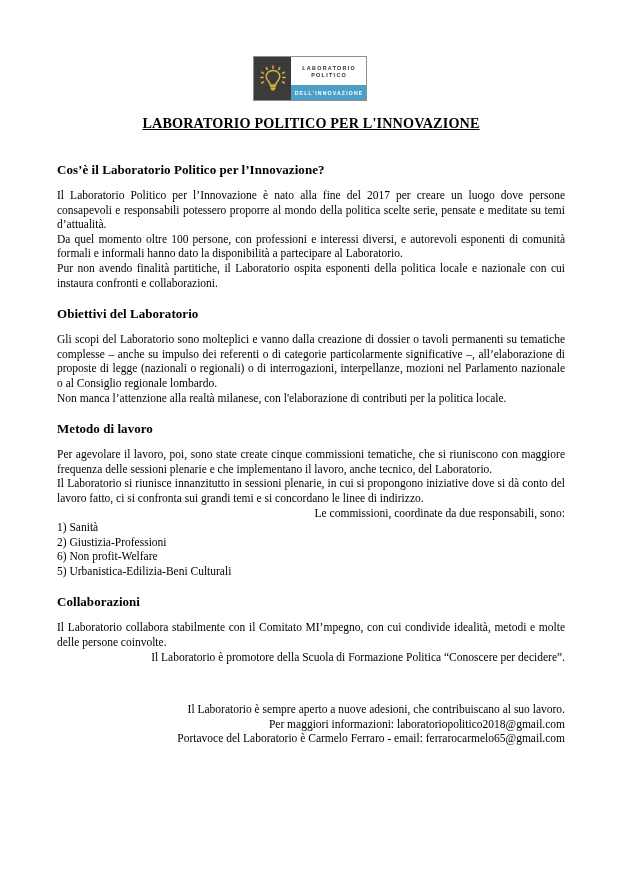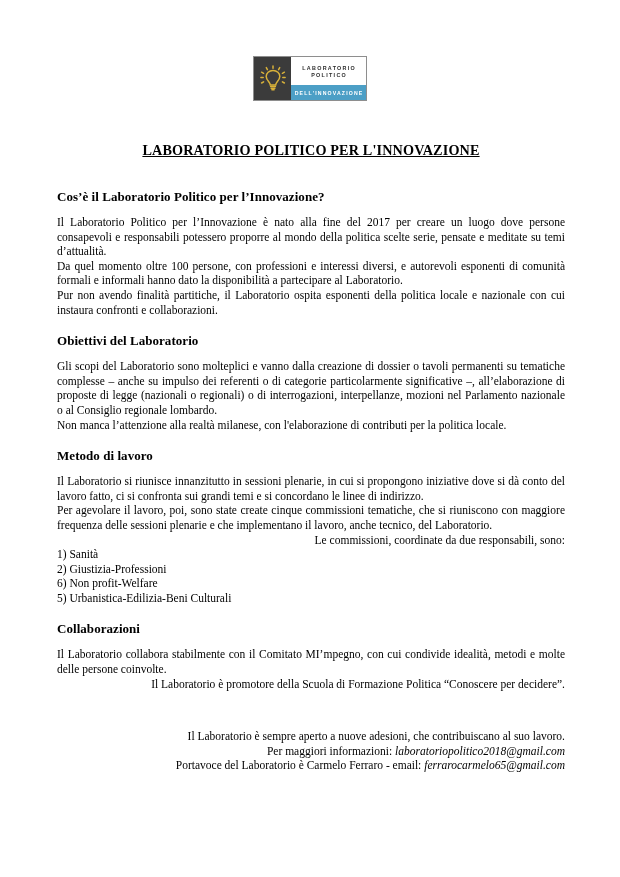--- a/index.html
+++ b/index.html
@@ -84,21 +84,21 @@
     font-size: 5.2px;
     font-weight: bold;
     letter-spacing: 1.15px;
     color: #ffffff;
     text-indent: 1.15px;
   }
 
   
   .doc {
     position: absolute;
-    top: 142px;
+    top: 115px;
     left: 57px;
     width: 508px;
   }
   .doc-title {
     text-align: center;
     font-size: 14.2px;
     font-weight: bold;
     text-decoration: underline;
     letter-spacing: 0.15px;
     margin: 0 0 31px 0;
@@ -122,21 +122,21 @@
     text-align: right;
   }
   .block {
     margin-bottom: 17px;
   }
   .list-line {
     font-size: 11.5px;
     line-height: 14.6px;
     text-align: left;
   }
-  .italic { font-style: italic; }
+  .italic { }
 
   .spacer-contatti { height: 21px; }
 </style>
 </head>
 <body>
 
 <div class="page">
 
   <div class="logo-wrap">
     <div class="logo">
@@ -185,22 +185,22 @@
     </div>
 
     <div class="block">
       <h2 class="section-heading">Obiettivi del Laboratorio</h2>
       <p class="body-text">Gli scopi del Laboratorio sono molteplici e vanno dalla creazione di dossier o tavoli permanenti su tematiche complesse – anche su impulso dei referenti o di categorie particolarmente significative –, all’elaborazione di proposte di legge (nazionali o regionali) o di interrogazioni, interpellanze, mozioni nel Parlamento nazionale o al Consiglio regionale lombardo.</p>
       <p class="body-text">Non manca l’attenzione alla realtà milanese, con l'elaborazione di contributi per la politica locale.</p>
     </div>
 
     <div class="block">
       <h2 class="section-heading">Metodo di lavoro</h2>
+      <p class="body-text">Per agevolare il lavoro, poi, sono state create cinque commissioni tematiche, che si riuniscono con maggiore frequenza delle sessioni plenarie e che implementano il lavoro, anche tecnico, del Laboratorio.</p>
       <p class="body-text">Il Laboratorio si riunisce innanzitutto in sessioni plenarie, in cui si propongono iniziative dove si dà conto del lavoro fatto, ci si confronta sui grandi temi e si concordano le linee di indirizzo.</p>
-      <p class="body-text">Per agevolare il lavoro, poi, sono state create cinque commissioni tematiche, che si riuniscono con maggiore frequenza delle sessioni plenarie e che implementano il lavoro, anche tecnico, del Laboratorio.</p>
       <p class="body-text nojust">Le commissioni, coordinate da due responsabili, sono:</p>
       <div class="list-line">1) Sanità</div>
       <div class="list-line">2) Giustizia-Professioni</div>
       <div class="list-line">6) Non profit-Welfare</div>
       <div class="list-line">5) Urbanistica-Edilizia-Beni Culturali</div>
     </div>
 
     <div class="block">
       <h2 class="section-heading">Collaborazioni</h2>
       <p class="body-text">Il Laboratorio collabora stabilmente con il Comitato MI’mpegno, con cui condivide idealità, metodi e molte delle persone coinvolte.</p>

